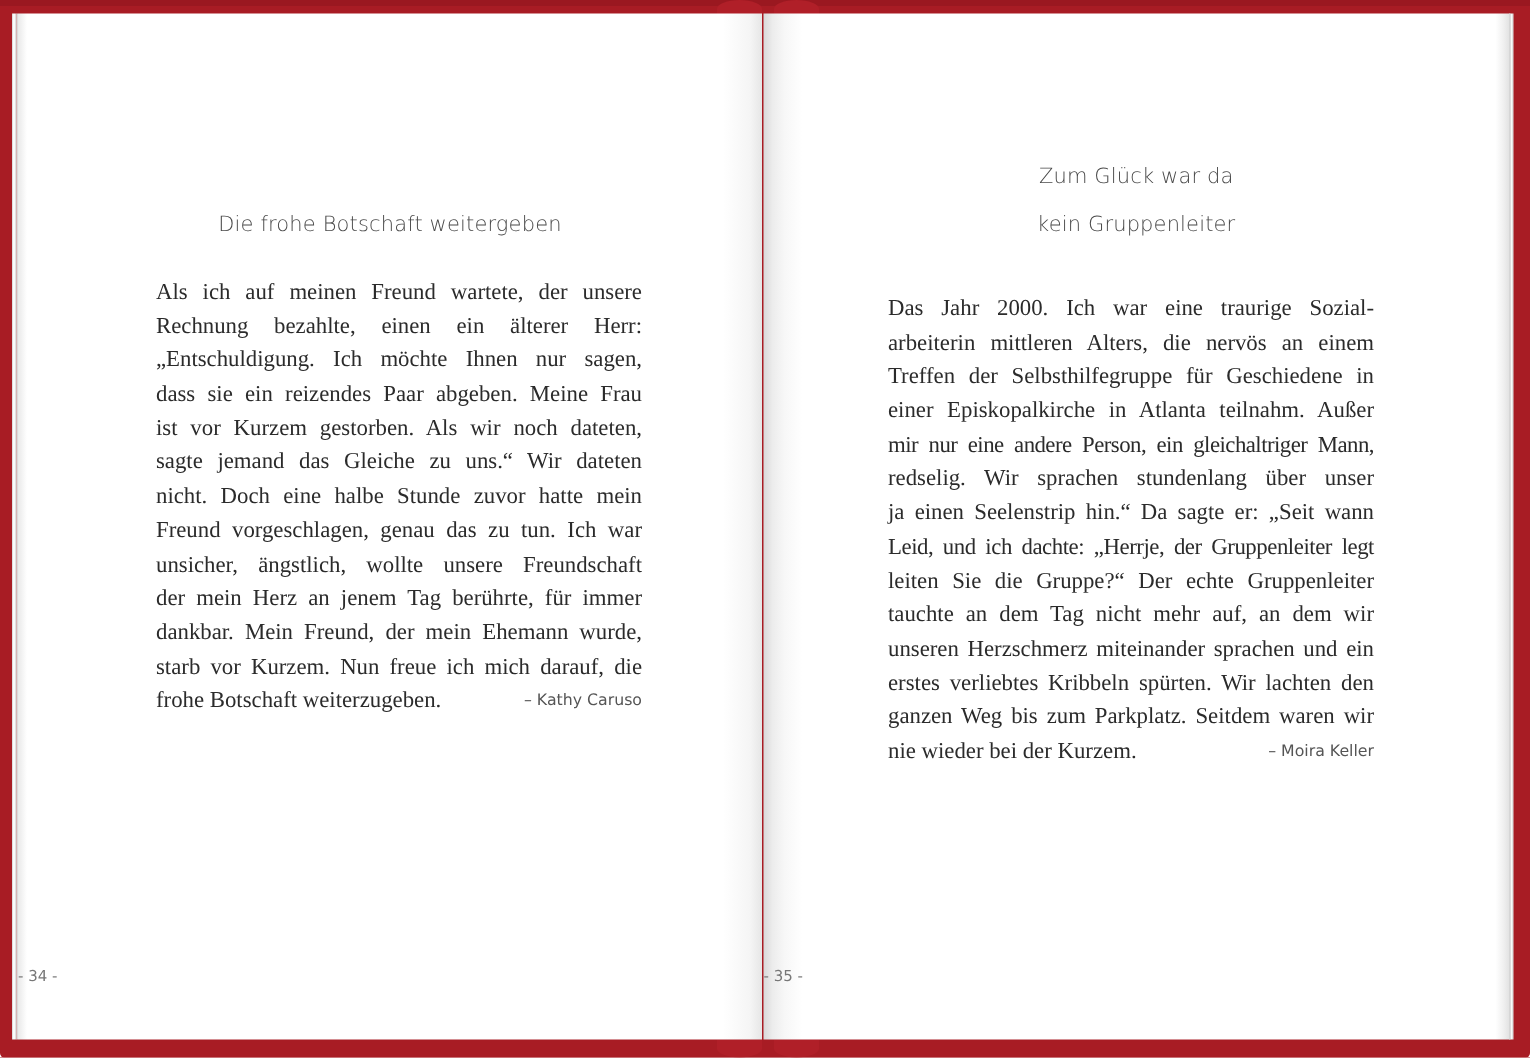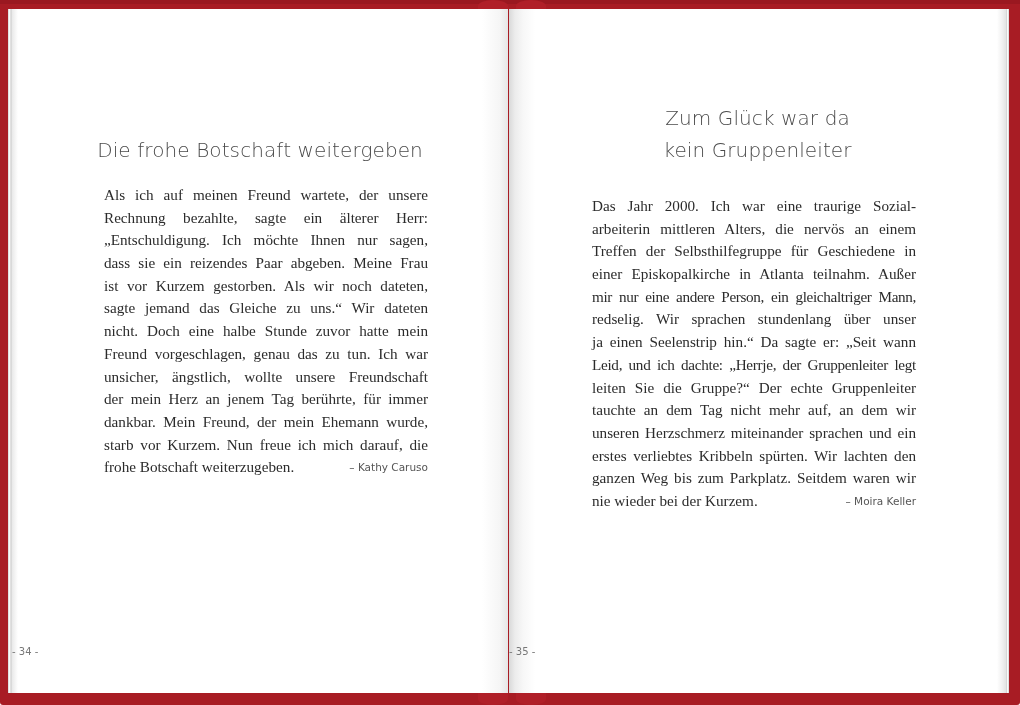--- a/index.html
+++ b/index.html
@@ -37,21 +37,21 @@
       background: linear-gradient(to right, #d9d9d9 0px, #ececec 6px, #f7f7f7 14px, #fff 26px, #fff 488px, #f1f1f1 493px, #e3e3e3 497px);
       border-right: 1px solid #d6d6d6;
     }
     .edge-stack {
       position: absolute; top: 9px; height: 684px; width: 3px;
       background: repeating-linear-gradient(to right, #e0e0e0 0, #e0e0e0 1px, #fafafa 1px, #fafafa 2px);
     }
     .title {
       position: absolute; left: 0; right: 0; text-align: center;
       font-family: "DejaVu Sans", "Liberation Sans", sans-serif;
-      font-weight: 300; font-size: 20px; color: #4a4a4a;
+      font-weight: 300; font-size: 14px; color: #4a4a4a;
       letter-spacing: 0.1px; line-height: 30px;
     }
     .body-text {
       position: absolute; width: 324px;
       font-size: 15.2px; line-height: 22.7px; text-align: justify;
       color: #2b2b2b;
     }
     .body-text .line {
       display: block; text-align: justify; text-align-last: justify;
       white-space: nowrap; height: 22.7px;
@@ -76,21 +76,21 @@
 <div class="headband bottom" style="left:478px;"></div>
 <div class="headband bottom" style="left:516px;"></div>
 
 <div class="edge-stack" style="left:8px;"></div>
 <div class="edge-stack" style="left:1006px;"></div>
 
 <div class="page left">
   <div class="title" style="top:126px;">Die frohe Botschaft weitergeben</div>
   <div class="body-text" id="left-body" style="left:92px; top:175px;">
     <span class="line">Als ich auf meinen Freund wartete, der unsere</span>
-    <span class="line">Rechnung bezahlte, sagte ein älterer Herr:</span>
+    <span class="line">Rechnung bezahlte, einen ein älterer Herr:</span>
     <span class="line">„Entschuldigung. Ich möchte Ihnen nur sagen,</span>
     <span class="line">dass sie ein reizendes Paar abgeben. Meine Frau</span>
     <span class="line">ist vor Kurzem gestorben. Als wir noch dateten,</span>
     <span class="line">sagte jemand das Gleiche zu uns.“ Wir dateten</span>
     <span class="line">nicht. Doch eine halbe Stunde zuvor hatte mein</span>
     <span class="line">Freund vorgeschlagen, genau das zu tun. Ich war</span>
     <span class="line">unsicher, ängstlich, wollte unsere Freundschaft</span>
     <span class="line">der mein Herz an jenem Tag berührte, für immer</span>
     <span class="line">dankbar. Mein Freund, der mein Ehemann wurde,</span>
     <span class="line">starb vor Kurzem. Nun freue ich mich darauf, die</span>

